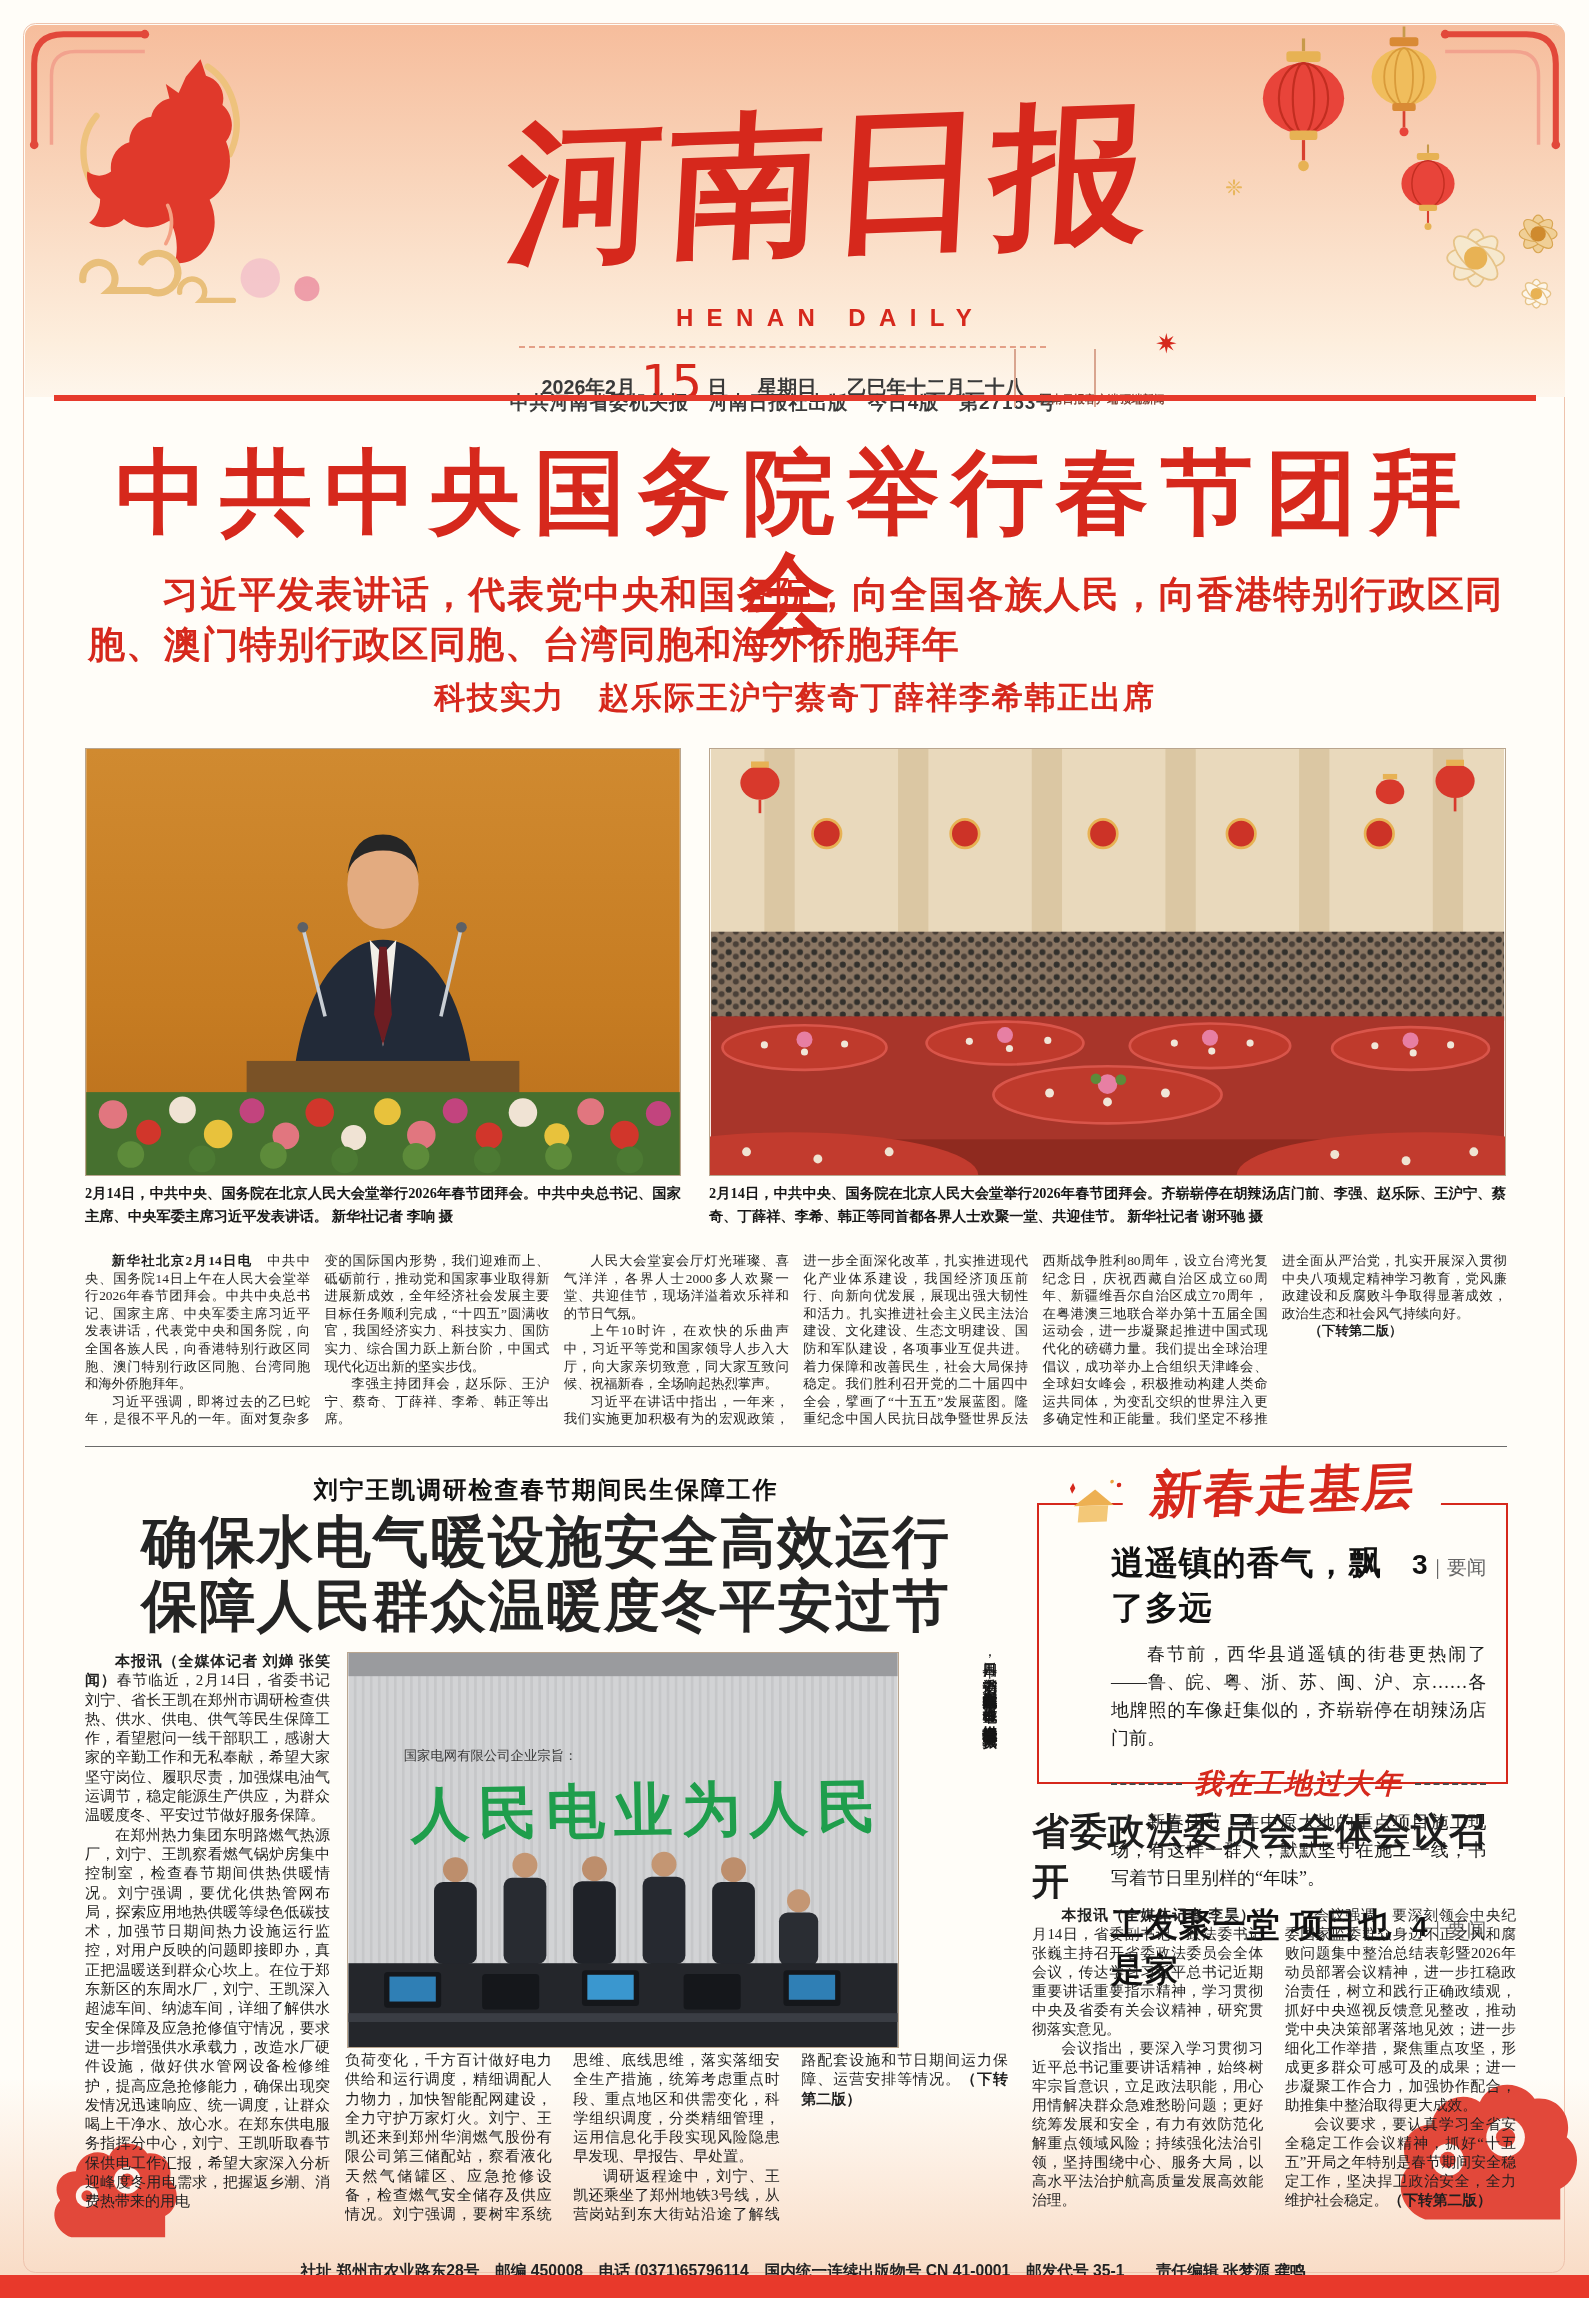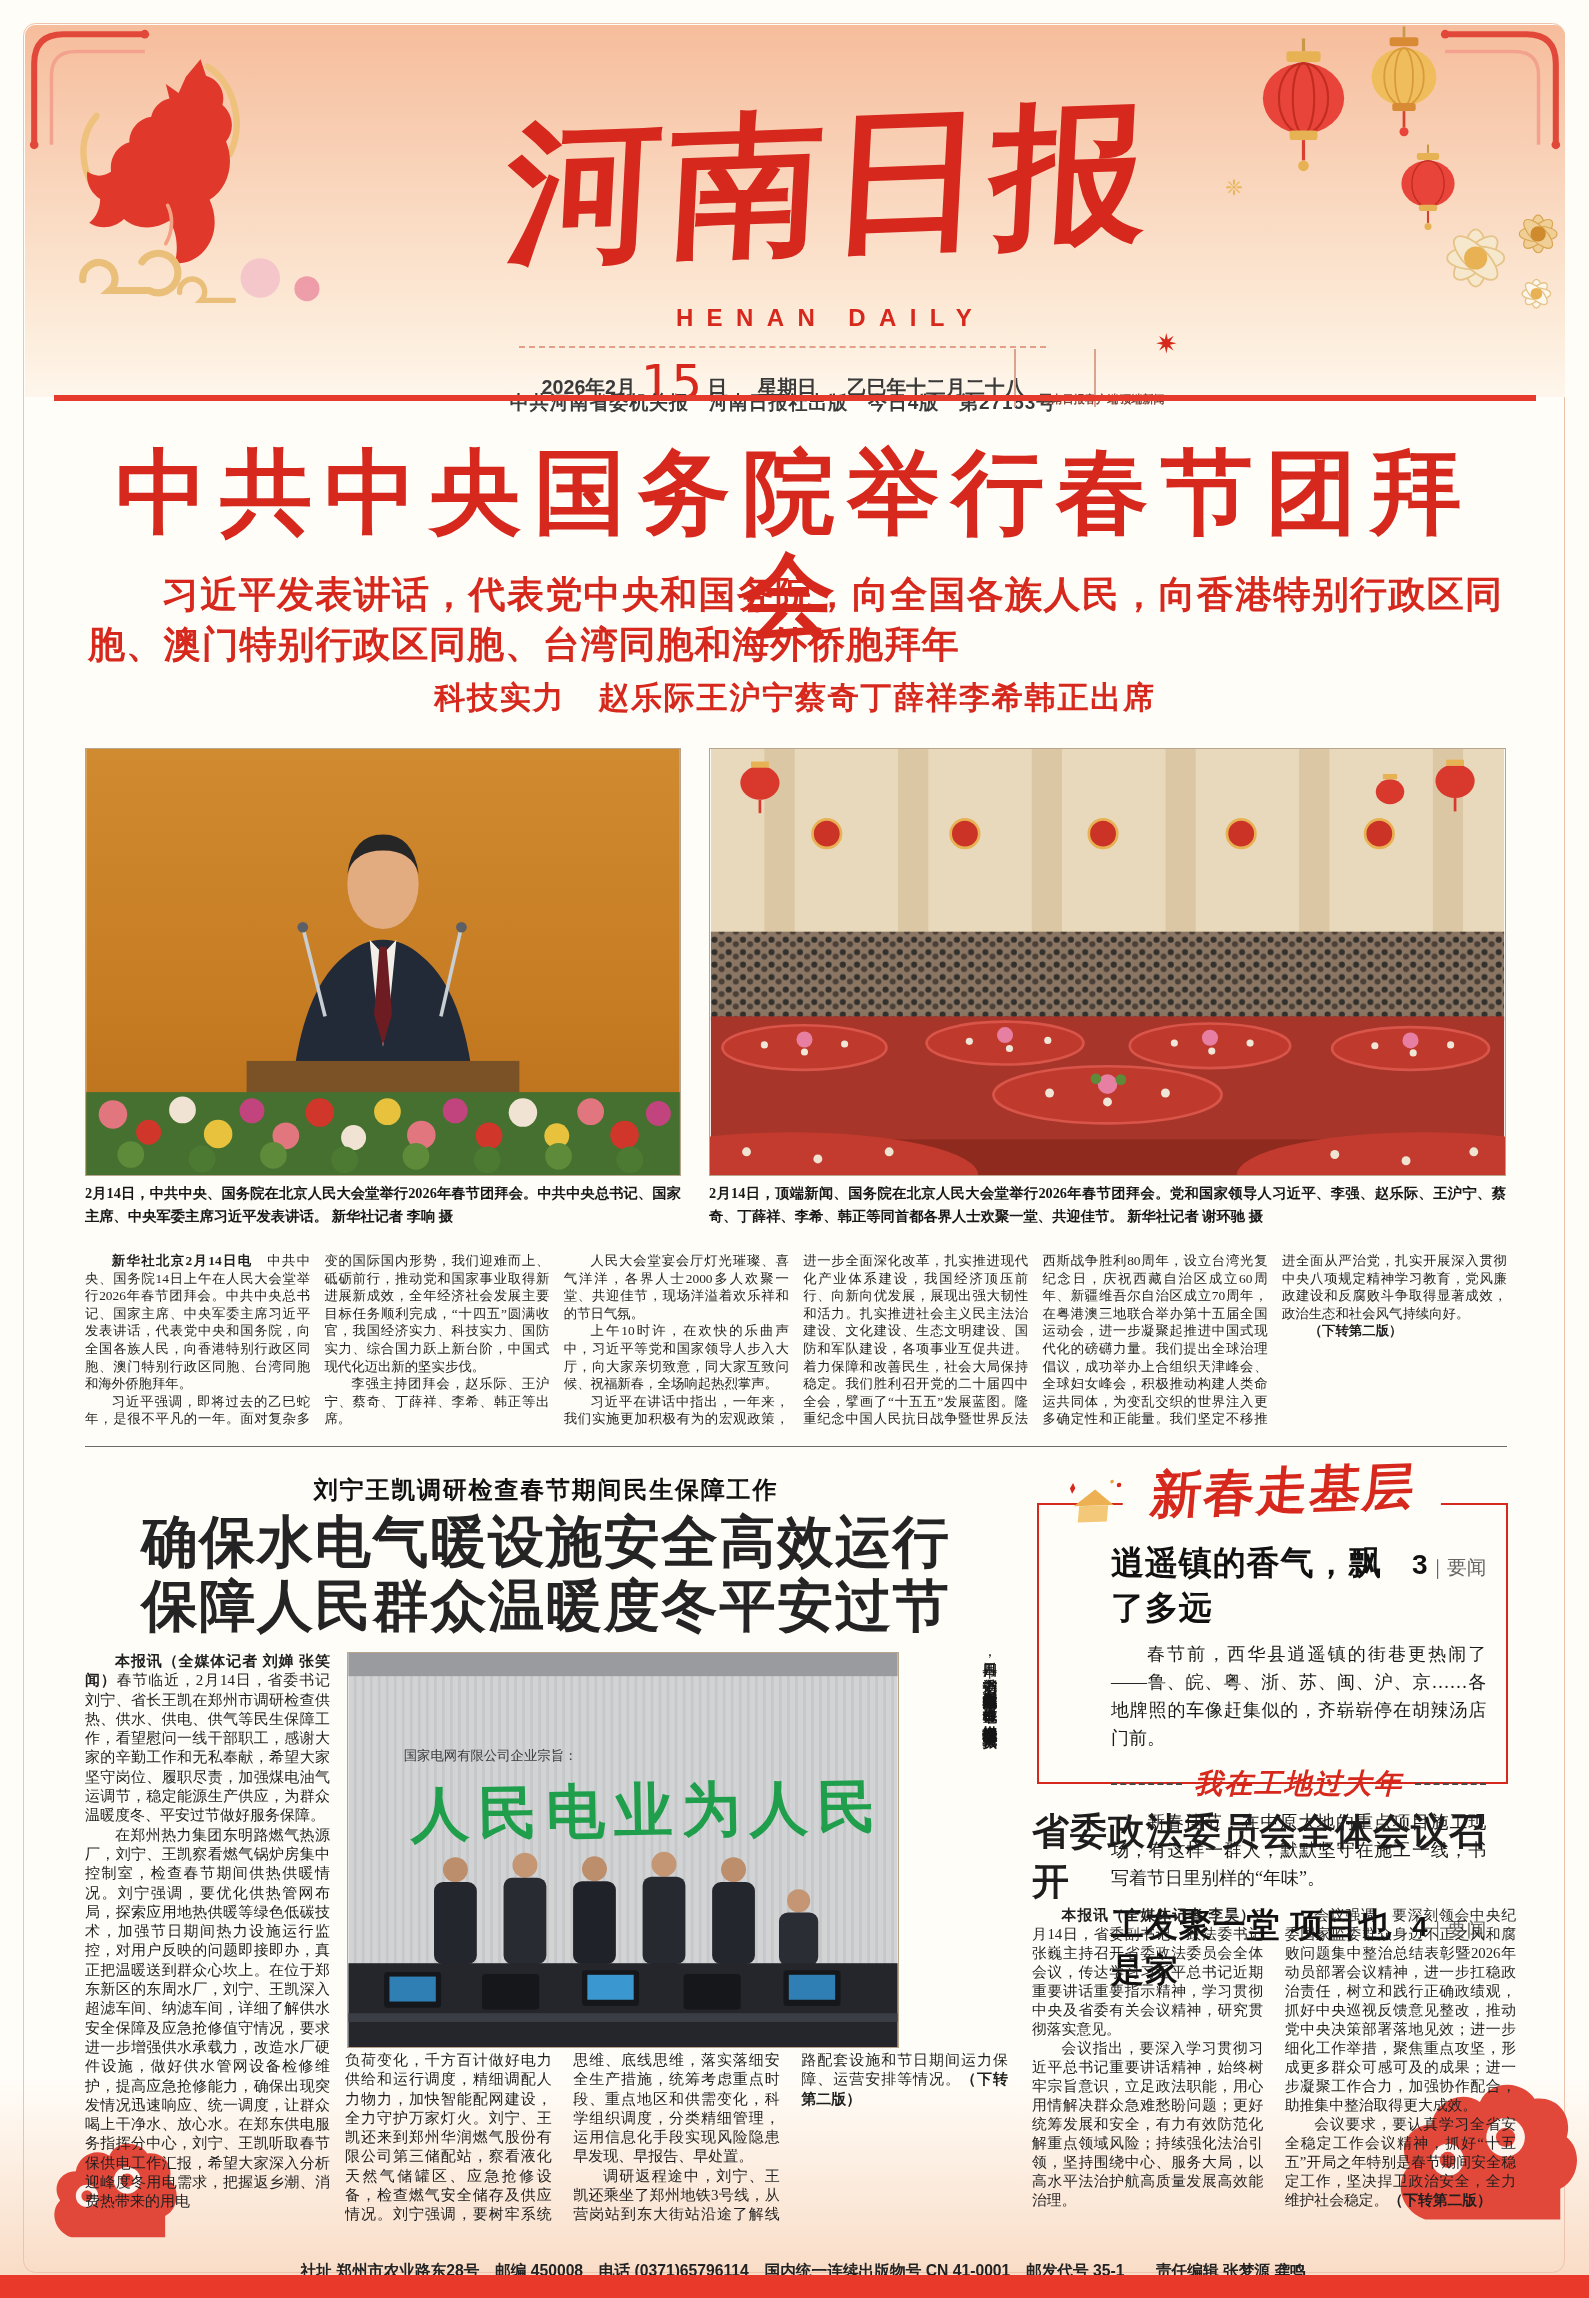--- a/index.html
+++ b/index.html
@@ -404,21 +404,21 @@
         <circle cx="780" cy="462" r="5"></circle>
         <circle cx="856" cy="452" r="5"></circle>
     </g>
   </svg>
 
   <div class="abs caption" style="left:85px;top:1182px;width:596px;">
     <span class="ind">2月14日，中共中央、国务院在北京人民大会堂举行2026年春节团拜会。中共中央总书记、国家主席、中央军委主席习近平发表讲话。</span>
     <b>新华社记者 李响 摄</b>
   </div>
   <div class="abs caption" style="left:709px;top:1182px;width:797px;">
-    <span class="ind">2月14日，顶端新闻、国务院在北京人民大会堂举行2026年春节团拜会。党和国家领导人习近平、李强、赵乐际、王沪宁、蔡奇、丁薛祥、李希、韩正等同首都各界人士欢聚一堂、共迎佳节。</span>
+    <span class="ind">2月14日，中共中央、国务院在北京人民大会堂举行2026年春节团拜会。齐崭崭停在胡辣汤店门前、李强、赵乐际、王沪宁、蔡奇、丁薛祥、李希、韩正等同首都各界人士欢聚一堂、共迎佳节。</span>
     <b>新华社记者 谢环驰 摄</b>
   </div>
 
   <div class="abs cols6 story">
     <div class="p"><b>新华社北京2月14日电</b><span>　中共中央、国务院14日上午在人民大会堂举行2026年春节团拜会。中共中央总书记、国家主席、中央军委主席习近平发表讲话，代表党中央和国务院，向全国各族人民，向香港特别行政区同胞、澳门特别行政区同胞、台湾同胞和海外侨胞拜年。</span></div>
     <div class="p">习近平强调，即将过去的乙巳蛇年，是很不平凡的一年。面对复杂多变的国际国内形势，我们迎难而上、砥砺前行，推动党和国家事业取得新进展新成效，全年经济社会发展主要目标任务顺利完成，“十四五”圆满收官，我国经济实力、科技实力、国防实力、综合国力跃上新台阶，中国式现代化迈出新的坚实步伐。</div>
     <div class="p">李强主持团拜会，赵乐际、王沪宁、蔡奇、丁薛祥、李希、韩正等出席。</div>
     <div class="p">人民大会堂宴会厅灯光璀璨、喜气洋洋，各界人士2000多人欢聚一堂、共迎佳节，现场洋溢着欢乐祥和的节日气氛。</div>
     <div class="p">上午10时许，在欢快的乐曲声中，习近平等党和国家领导人步入大厅，向大家亲切致意，同大家互致问候、祝福新春，全场响起热烈掌声。</div>
     <div class="p">习近平在讲话中指出，一年来，我们实施更加积极有为的宏观政策，进一步全面深化改革，扎实推进现代化产业体系建设，我国经济顶压前行、向新向优发展，展现出强大韧性和活力。扎实推进社会主义民主法治建设、文化建设、生态文明建设、国防和军队建设，各项事业互促共进。着力保障和改善民生，社会大局保持稳定。我们胜利召开党的二十届四中全会，擘画了“十五五”发展蓝图。隆重纪念中国人民抗日战争暨世界反法西斯战争胜利80周年，设立台湾光复纪念日，庆祝西藏自治区成立60周年、新疆维吾尔自治区成立70周年，在粤港澳三地联合举办第十五届全国运动会，进一步凝聚起推进中国式现代化的磅礴力量。我们提出全球治理倡议，成功举办上合组织天津峰会、全球妇女峰会，积极推动构建人类命运共同体，为变乱交织的世界注入更多确定性和正能量。我们坚定不移推进全面从严治党，扎实开展深入贯彻中央八项规定精神学习教育，党风廉政建设和反腐败斗争取得显著成效，政治生态和社会风气持续向好。</div>

